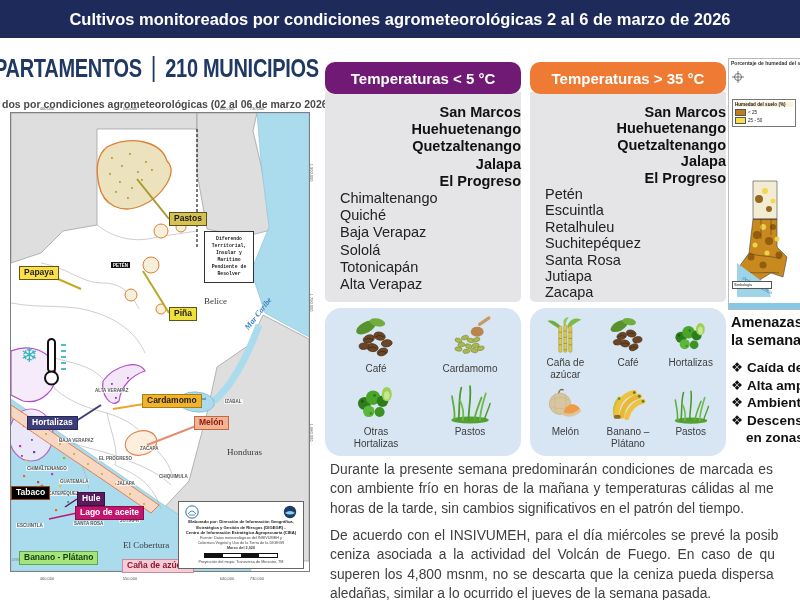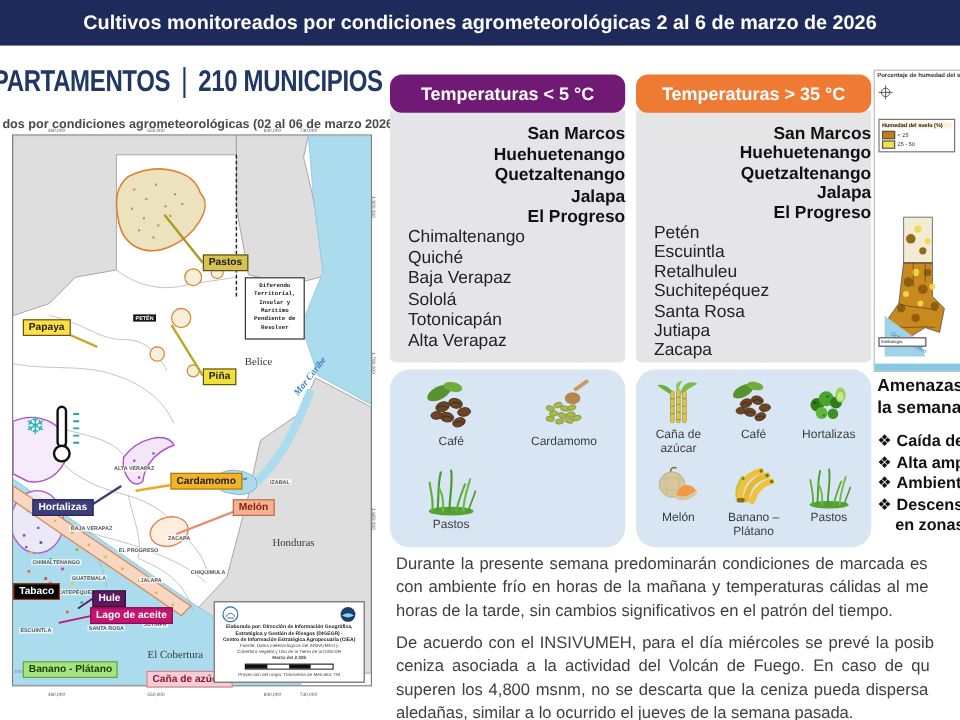--- a/index.html
+++ b/index.html
@@ -454,20 +454,26 @@
       <div class="crop-label">Café</div>
     </div>
     <div class="crop-cell">
       <svg class="ic">
           <use href="#sym-cardamom"></use>
         </svg>
       <div class="crop-label">Cardamomo</div>
     </div>
     <div class="crop-cell">
       <svg class="ic">
+          <use href="#sym-veg"></use>
+        </svg>
+      <div class="crop-label" style="max-width:70px">Otras Hortalizas</div>
+    </div>
+    <div class="crop-cell">
+      <svg class="ic">
           <use href="#sym-grass"></use>
         </svg>
       <div class="crop-label">Pastos</div>
     </div>
   </div>
 
   <div class="crops cr-hot">
     <div class="crop-cell">
       <svg class="ic">
           <use href="#sym-cane"></use>

